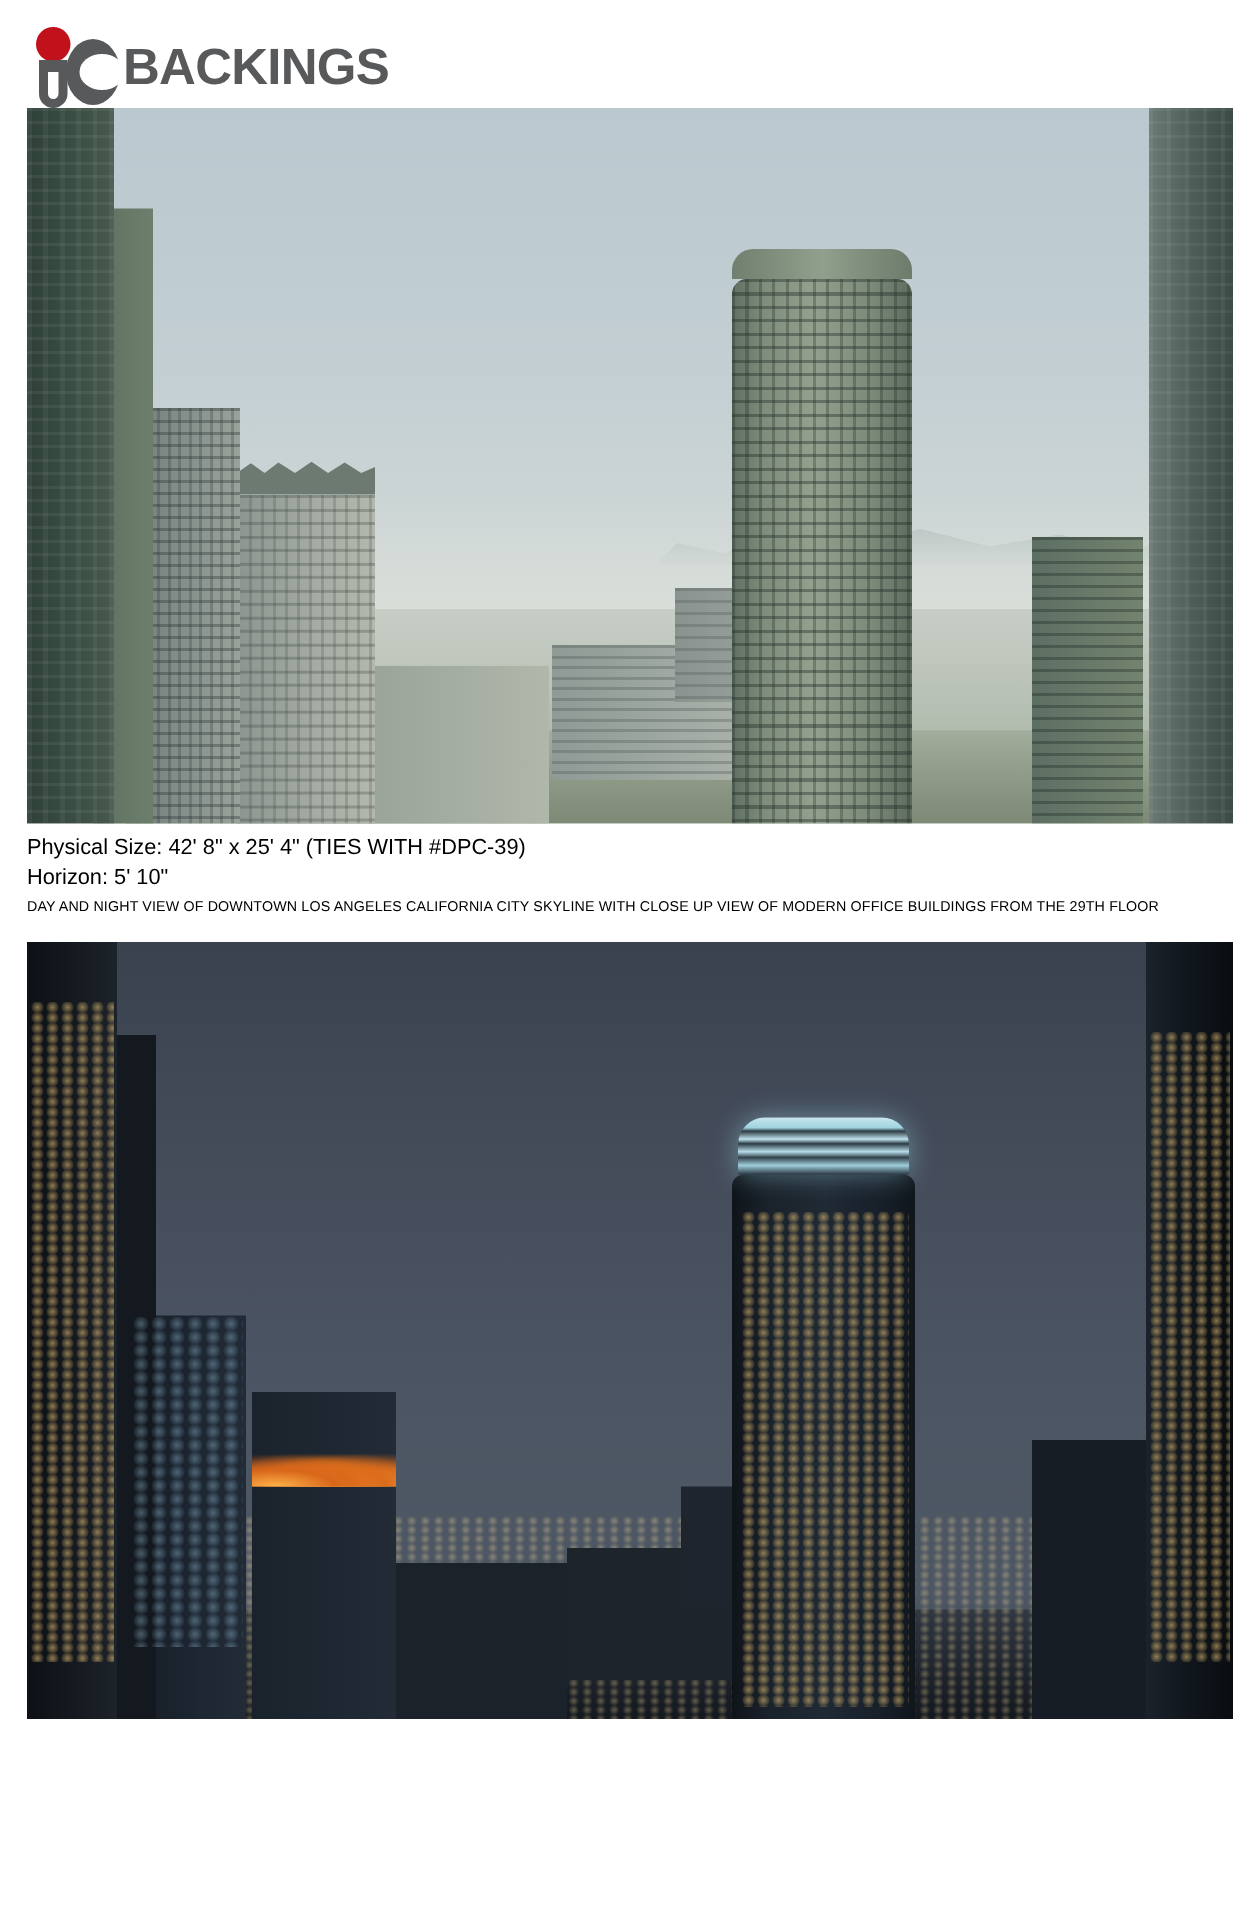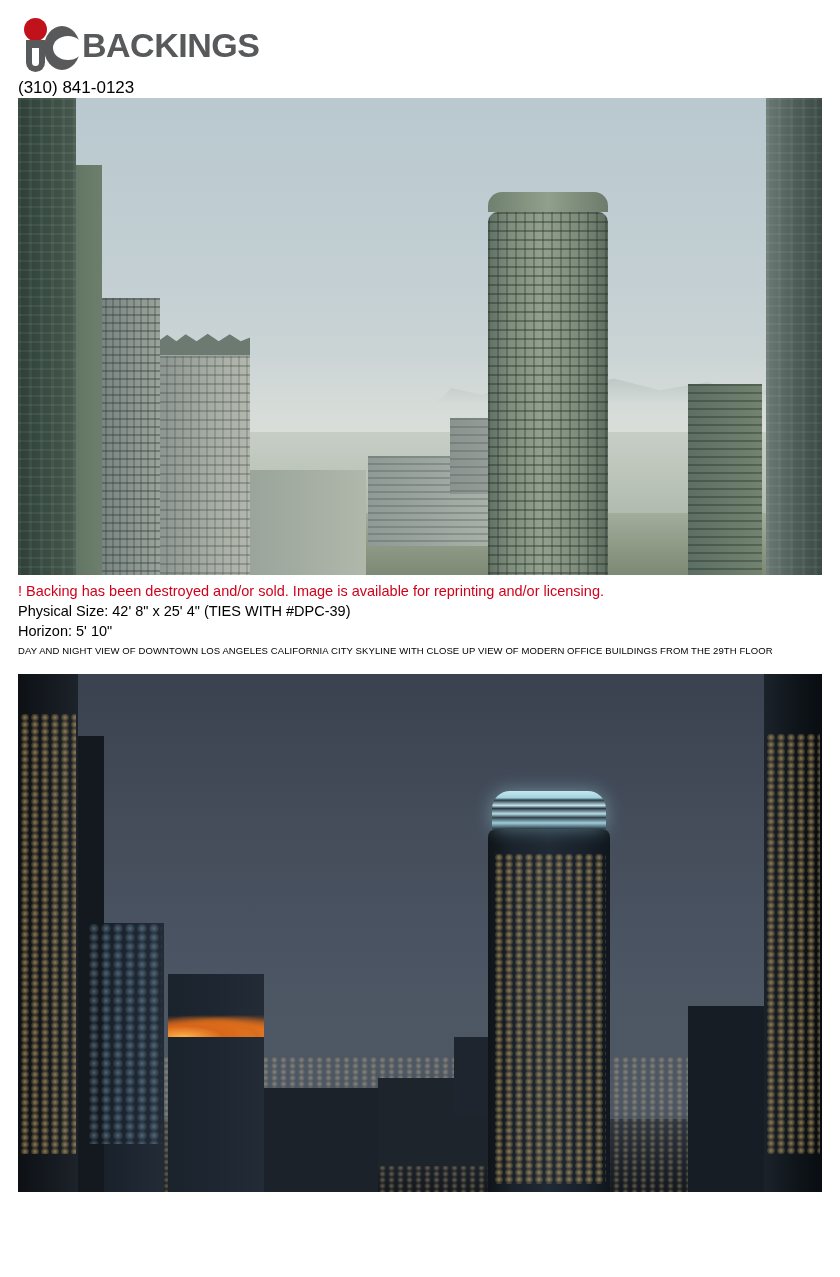--- a/index.html
+++ b/index.html
@@ -367,21 +367,20 @@
 
   <div class="header">
     <div class="logo-row">
       <div class="logo-mark">
         <div class="logo-dot"></div>
         <div class="logo-j"></div>
         <div class="logo-c"></div>
       </div>
       <div class="logo-text">BACKINGS</div>
     </div>
-    <div class="phone">(310) 841-0123</div>
   </div>
 
   <div class="photo photo-day">
     <div class="sky-day"></div>
     <div class="mountains"></div>
     <div class="haze"></div>
     <div class="city-haze"></div>
     <div class="bldg d-ground"></div>
     <div class="bldg d-mid-block"></div>
     <div class="bldg d-slab"></div>
@@ -391,21 +390,20 @@
     <div class="bldg d-tower-a"></div>
     <div class="bldg d-left-green"></div>
     <div class="bldg d-left-dark"></div>
     <div class="bldg d-main-tower"></div>
     <div class="bldg d-main-crown"></div>
     <div class="bldg d-right-tower"></div>
     <div class="bldg d-right-dark"></div>
   </div>
 
   <div class="caption">
-    <div class="line alert"><span>!</span><span> Backing has been destroyed and/or sold. Image is available for reprinting and/or licensing.</span></div>
     <div class="line">Physical Size: 42' 8"  x 25' 4"  (TIES WITH #DPC-39)</div>
     <div class="line">Horizon: 5' 10"</div>
     <div class="desc">DAY AND NIGHT VIEW OF DOWNTOWN LOS ANGELES CALIFORNIA CITY SKYLINE WITH CLOSE UP VIEW OF MODERN OFFICE BUILDINGS FROM THE 29TH FLOOR</div>
   </div>
   <div class="spacer-after-caption"></div>
 
   <div class="photo photo-night">
     <div class="sky-night"></div>
     <div class="night-haze"></div>
     <div class="bldg n-ground"></div>

